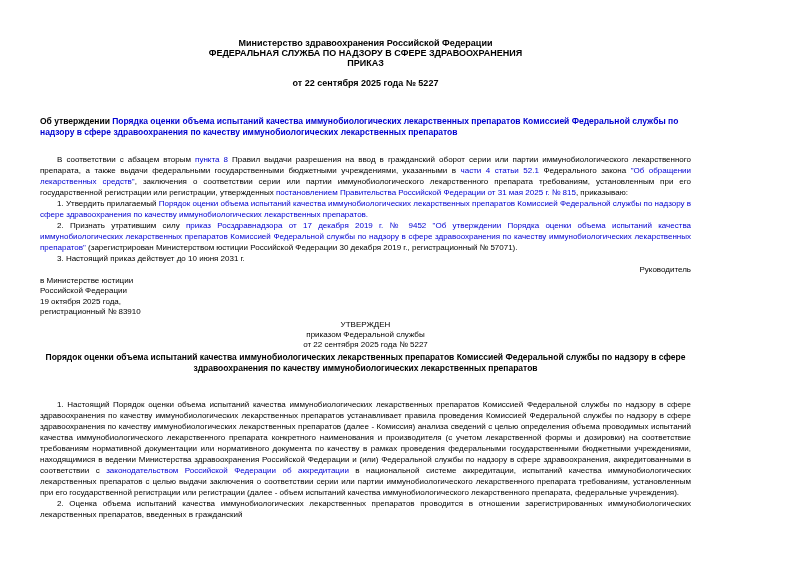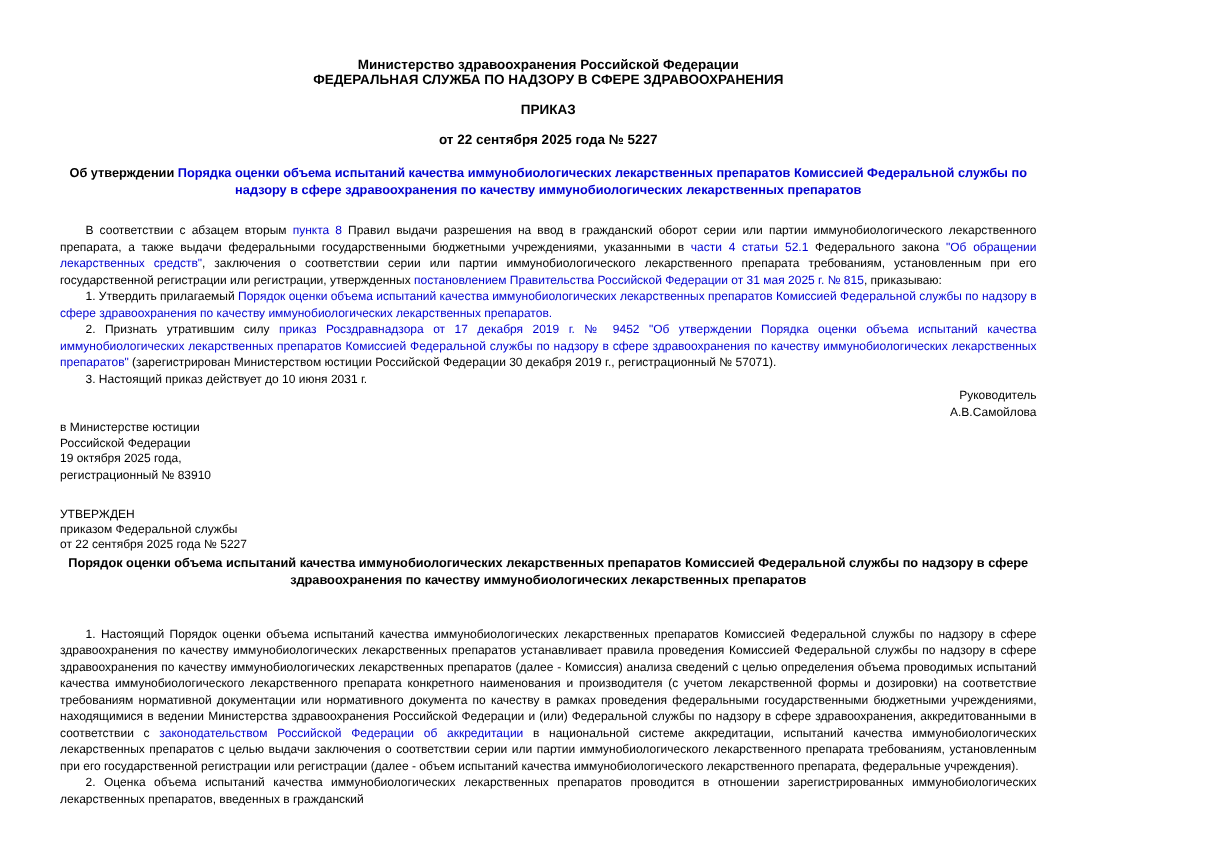--- a/index.html
+++ b/index.html
@@ -5,29 +5,29 @@
   html, body { margin: 0; padding: 0; background: #ffffff; }
   body {
     width: 807px; height: 571px; overflow: hidden;
     font-family: "Liberation Sans", sans-serif; color: #000000;
   }
   .page {
     box-sizing: border-box; width: 730px; height: 571px;
     padding: 38px 39px 0 40px; overflow: hidden; background: #ffffff;
   }
   .center-bold { text-align: center; font-weight: bold; font-size: 9px; line-height: 10px; }
-  .doc-type { margin-top: 10px; }
+  .doc-type { margin-top: 0; }
   .doc-date { margin-top: 10px; }
-  .doc-title { margin-top: 12px; text-align: center; font-weight: bold; font-size: 8.5px; line-height: 11px; }
+  .doc-title { margin-top: 28px; font-weight: bold; font-size: 8.5px; line-height: 11px; }
   .para { font-size: 8px; line-height: 11px; text-align: justify; text-indent: 17px; }
   .preamble { margin-top: 16px; }
   .doc-link { color: var(--link-color, #0000d2); }
   .sig-block { margin-top: 1px; text-align: right; font-size: 8px; line-height: 10.5px; }
   .reg-block { font-size: 8px; line-height: 10.5px; margin-top: 0px; }
-  .approval-block { margin-top: 16px; text-align: left; font-size: 8px; line-height: 10px; }
+  .approval-block { margin-top: 2px; text-align: center; font-size: 8px; line-height: 10px; }
   .annex-title { margin-top: 2px; text-align: center; font-weight: bold; font-size: 8.5px; line-height: 11px; }
   .annex-body { margin-top: 25px; }
 </style>
 </head>
 <body>
 
 <div class="page">
 
   <div class="center-bold">Министерство здравоохранения Российской Федерации</div>
   <div class="center-bold">ФЕДЕРАЛЬНАЯ СЛУЖБА ПО НАДЗОРУ В СФЕРЕ ЗДРАВООХРАНЕНИЯ</div>
@@ -37,21 +37,20 @@
   <div class="doc-title"><span class="doc-text">Об утверждении </span><span class="doc-link">Порядка оценки объема испытаний качества иммунобиологических лекарственных препаратов Комиссией Федеральной службы по надзору в сфере здравоохранения по качеству иммунобиологических лекарственных препаратов</span></div>
 
   <div class="para preamble"><span class="doc-text">В соответствии с абзацем вторым </span><span class="doc-link">пункта 8</span><span class="doc-text"> Правил выдачи разрешения на ввод в гражданский оборот серии или партии иммунобиологического лекарственного препарата, а также выдачи федеральными государственными бюджетными учреждениями, указанными в </span><span class="doc-link">части 4 статьи 52.1</span><span class="doc-text"> Федерального закона </span><span class="doc-link">"Об обращении лекарственных средств"</span><span class="doc-text">, заключения о соответствии серии или партии иммунобиологического лекарственного препарата требованиям, установленным при его государственной регистрации или регистрации, утвержденных </span><span class="doc-link">постановлением Правительства Российской Федерации от 31 мая 2025 г. № 815</span><span class="doc-text">, приказываю:</span></div>
 
   <div class="para"><span class="doc-text">1. Утвердить прилагаемый </span><span class="doc-link">Порядок оценки объема испытаний качества иммунобиологических лекарственных препаратов Комиссией Федеральной службы по надзору в сфере здравоохранения по качеству иммунобиологических лекарственных препаратов.</span></div>
   <div class="para"><span class="doc-text">2. Признать утратившим силу </span><span class="doc-link">приказ Росздравнадзора от 17 декабря 2019 г. № 9452 "Об утверждении Порядка оценки объема испытаний качества иммунобиологических лекарственных препаратов Комиссией Федеральной службы по надзору в сфере здравоохранения по качеству иммунобиологических лекарственных препаратов"</span><span class="doc-text"> (зарегистрирован Министерством юстиции Российской Федерации 30 декабря 2019 г., регистрационный № 57071).</span></div>
   <div class="para"><span class="doc-text">3. Настоящий приказ действует до 10 июня 2031 г.</span></div>
 
   <div class="sig-block">
     <div>Руководитель</div>
-    <div>А.В.Самойлова</div>
   </div>
 
   <div class="reg-block">
     <div>в Министерстве юстиции</div>
     <div>Российской Федерации</div>
     <div>19 октября 2025 года,</div>
     <div>регистрационный № 83910</div>
   </div>
 
   <div class="approval-block">

